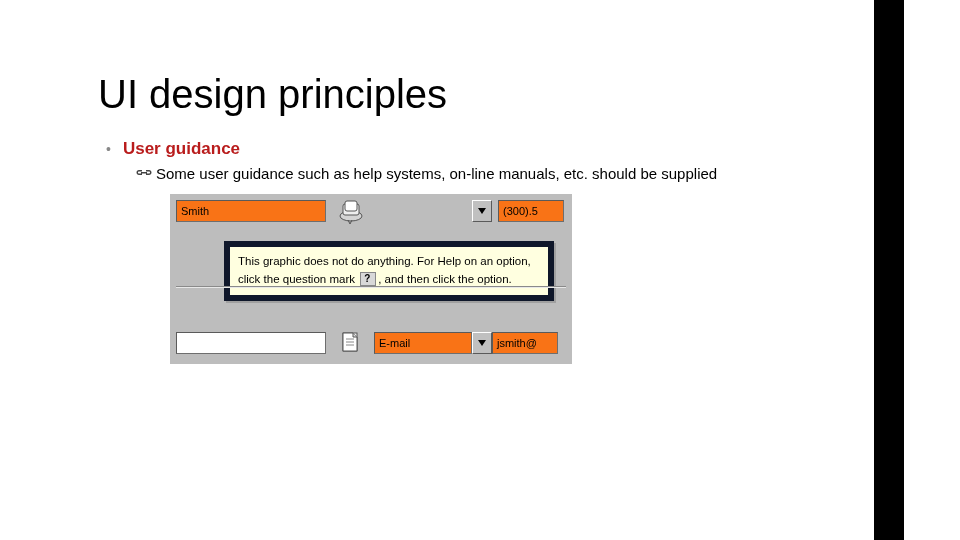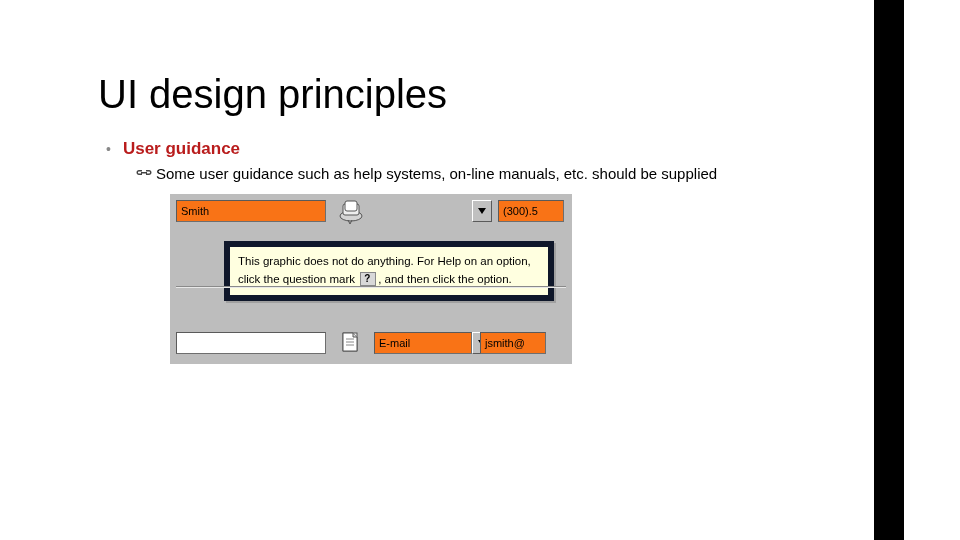--- a/index.html
+++ b/index.html
@@ -21,21 +21,21 @@
   .fig-row.top { top: 6px; }
   .fig-row.bot { bottom: 6px; }
   .fld { position: absolute; background: #f97316; border: 1px solid #6e6e6e; border-top-color:#5a5a5a; border-left-color:#5a5a5a; font-size: 11px; font-family: Verdana, Tahoma, sans-serif; color:#000; display:flex; align-items:center; padding-left:4px; height:22px; }
   .name-fld { left: 0; width: 150px; }
   .mid-icon { position:absolute; left: 158px; top:-6px; width:34px; height:34px; display:flex; align-items:center; justify-content:center; }
   .type-fld { left: 198px; width: 98px; }
   .dd-btn { position:absolute; left: 296px; width:20px; height:22px; background:#c0c0c0; border:1px solid #fff; border-right-color:#5a5a5a; border-bottom-color:#5a5a5a; display:flex; align-items:center; justify-content:center; }
   .phone-fld { left: 322px; width: 66px; }
   .sep { position:absolute; left:6px; right:6px; height:2px; top:92px; border-top:1px solid #8a8a8a; border-bottom:1px solid #e8e8e8; }
   .name-fld2 { left:0; width:150px; background:#fff; }
-  .email-fld { left:304px; width:66px; }
+  .email-fld { left:316px; width:66px; }
 
   .tooltip { position:absolute; left: 38px; top: 47px; width: 330px; background:#ffffe0; border:6px solid #0f172a; padding:6px 8px 8px 8px; font-size:11.5px; font-family: Tahoma, Verdana, sans-serif; color:#000; line-height:16px; box-shadow: 2px 2px 0 rgba(0,0,0,.15); margin-left: 16px; }
   .qmark { display:inline-block; width:16px; height:14px; border:1px solid #888; background:#d8d8d8; position:relative; top:3px; margin:0 2px; }
   .qmark::after { content:"?"; position:absolute; left:3px; top:-2px; font-size:10px; font-weight:700; }
   .qmark::before { content:""; position:absolute; right:-4px; top:2px; width:0; height:0; }
 
   
   .rolodex-svg, .page-svg { display:block; }
   .tri-down { width:0; height:0; border-left:4px solid transparent; border-right:4px solid transparent; border-top:6px solid #000; }
 </style>

